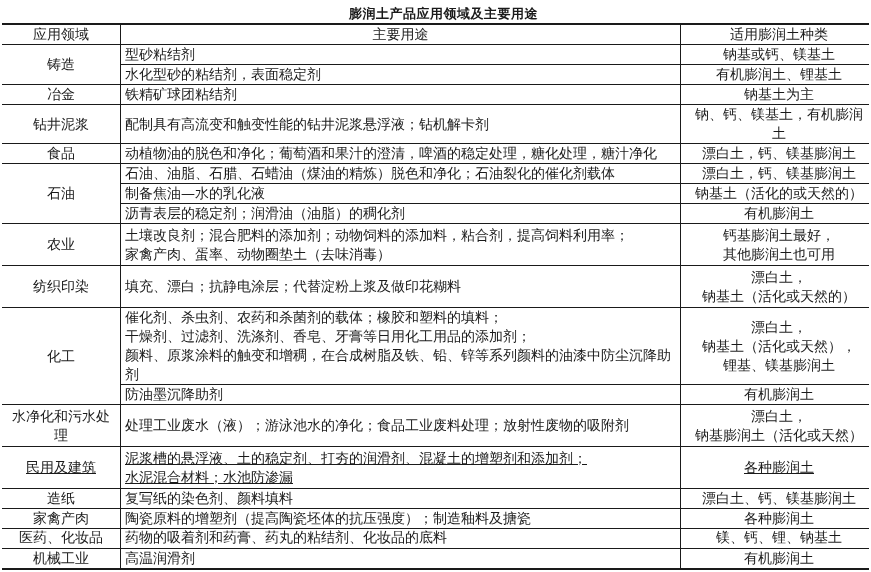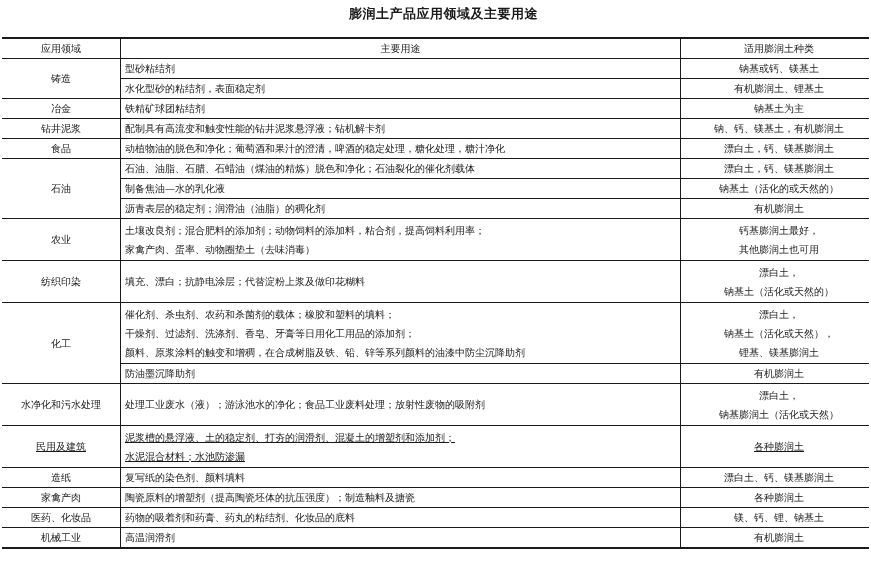--- a/index.html
+++ b/index.html
@@ -1,18 +1,18 @@
 <!DOCTYPE html>
 <html><head>
 <meta charset="utf-8">
 <style>
   html, body { margin: 0; padding: 0; background: #ffffff; }
   body { width: 871px; height: 572px; overflow: hidden; font-family: "DejaVu Serif", "Liberation Serif", serif; color: #1a1a1a; }
   .title { position: absolute; top: 5px; left: 8px; width: 871px; text-align: center; font-family: "DejaVu Sans", "Liberation Sans", sans-serif; font-size: 13px; font-weight: bold; letter-spacing: 0.5px; }
-  table { position: absolute; top: 37px; left: 2px; width: 867px; border-collapse: collapse; font-size: 10px; }
+  table { position: absolute; top: 23px; left: 2px; width: 867px; border-collapse: collapse; font-size: 14px; }
   table { border-top: 2.5px solid #1a1a1a; border-bottom: 2.5px solid #1a1a1a; }
   td, th { border: 1px solid #1a1a1a; padding: 0 4px; line-height: 19px; font-weight: normal; }
   tr > :first-child { border-left: none; }
   tr > :last-child { border-right: none; padding-left: 12px; }
   th { text-align: center; height: 19px; }
   .c1 { width: 110px; text-align: center; }
   .c2 { text-align: left; }
   .c3 { width: 172px; text-align: center; }
   .line { display: block; }
 </style>
@@ -172,21 +172,21 @@
       </tr>
       <tr style="height: 19px;">
         <td class="c1" rowspan="1">家禽产肉</td>
         <td class="c2">
           <span class="line">陶瓷原料的增塑剂（提高陶瓷坯体的抗压强度）；制造釉料及搪瓷</span>
         </td>
         <td class="c3">
           <span class="line">各种膨润土</span>
         </td>
       </tr>
-      <tr style="height: 19px;">
+      <tr style="height: 19px; font-family: Liberation Mono, monospace;">
         <td class="c1" rowspan="1">医药、化妆品</td>
         <td class="c2">
           <span class="line">药物的吸着剂和药膏、药丸的粘结剂、化妆品的底料</span>
         </td>
         <td class="c3">
           <span class="line">镁、钙、锂、钠基土</span>
         </td>
       </tr>
       <tr style="height: 19px;">
         <td class="c1" rowspan="1">机械工业</td>

